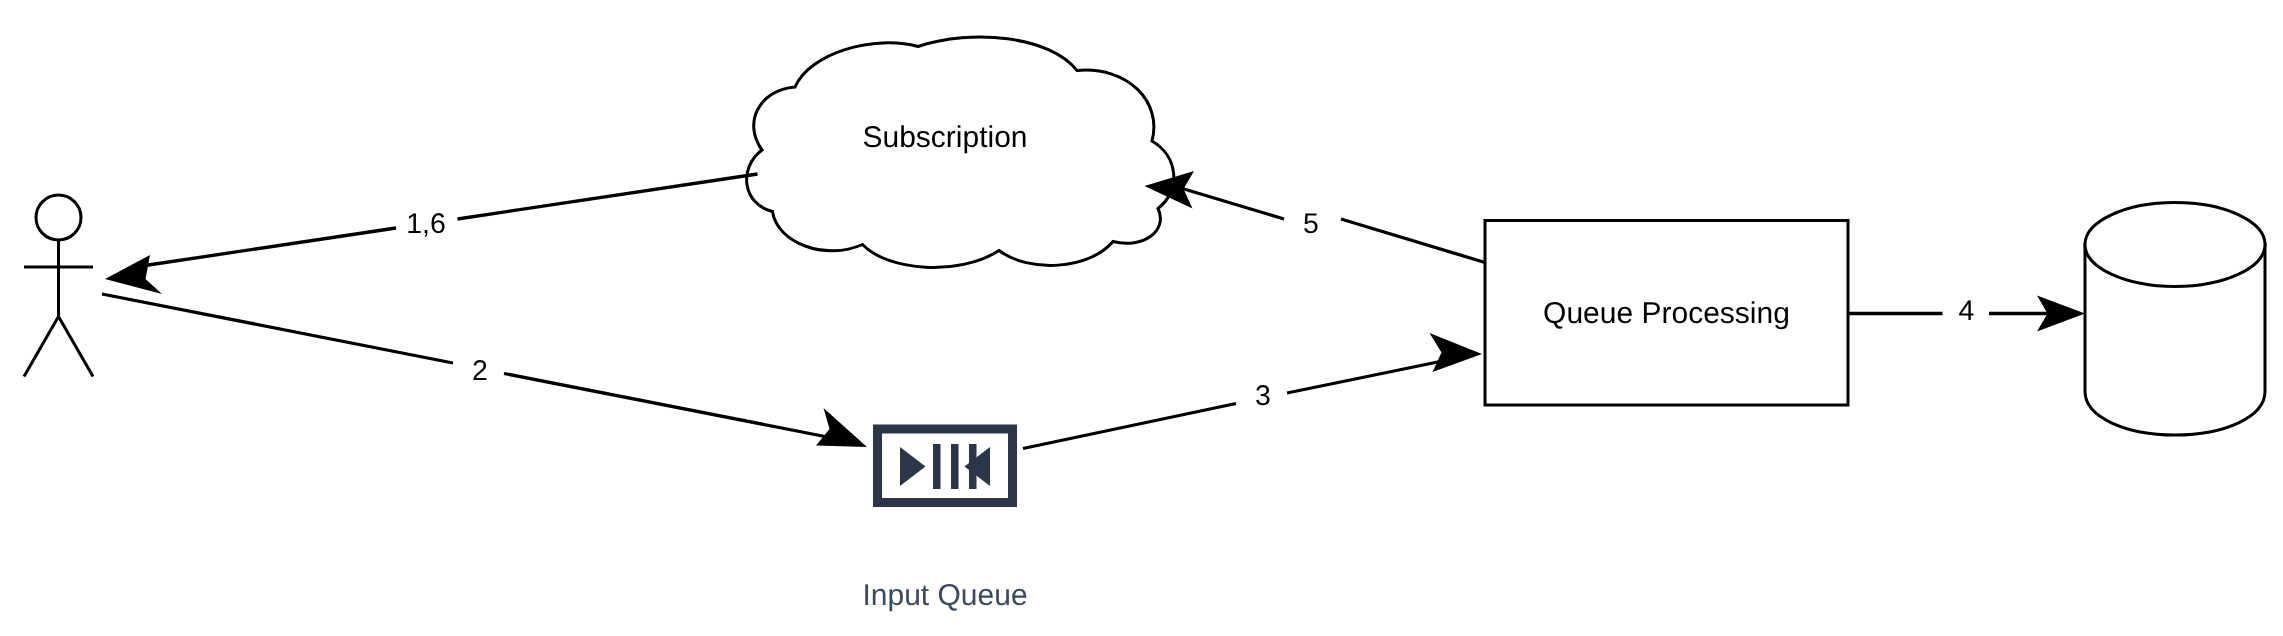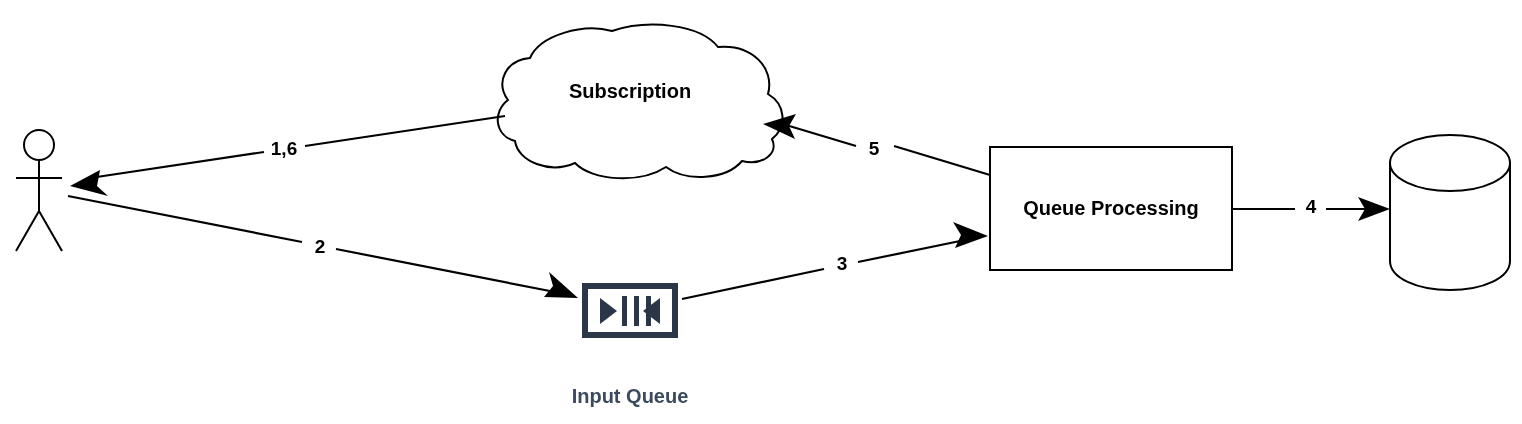--- a/index.html
+++ b/index.html
@@ -9,21 +9,20 @@
   }
   body {
     font-family: "Liberation Sans", sans-serif;
   }
   #canvas {
     position: relative;
     width: 1522px;
     height: 424px;
     background: #ffffff;
     overflow: hidden;
-    font-weight: bold;
   }
   #diagram-svg {
     position: absolute;
     left: 0;
     top: 0;
     width: 1522px;
     height: 424px;
   }
   .node-label {
     font-family: "Liberation Sans", sans-serif;

